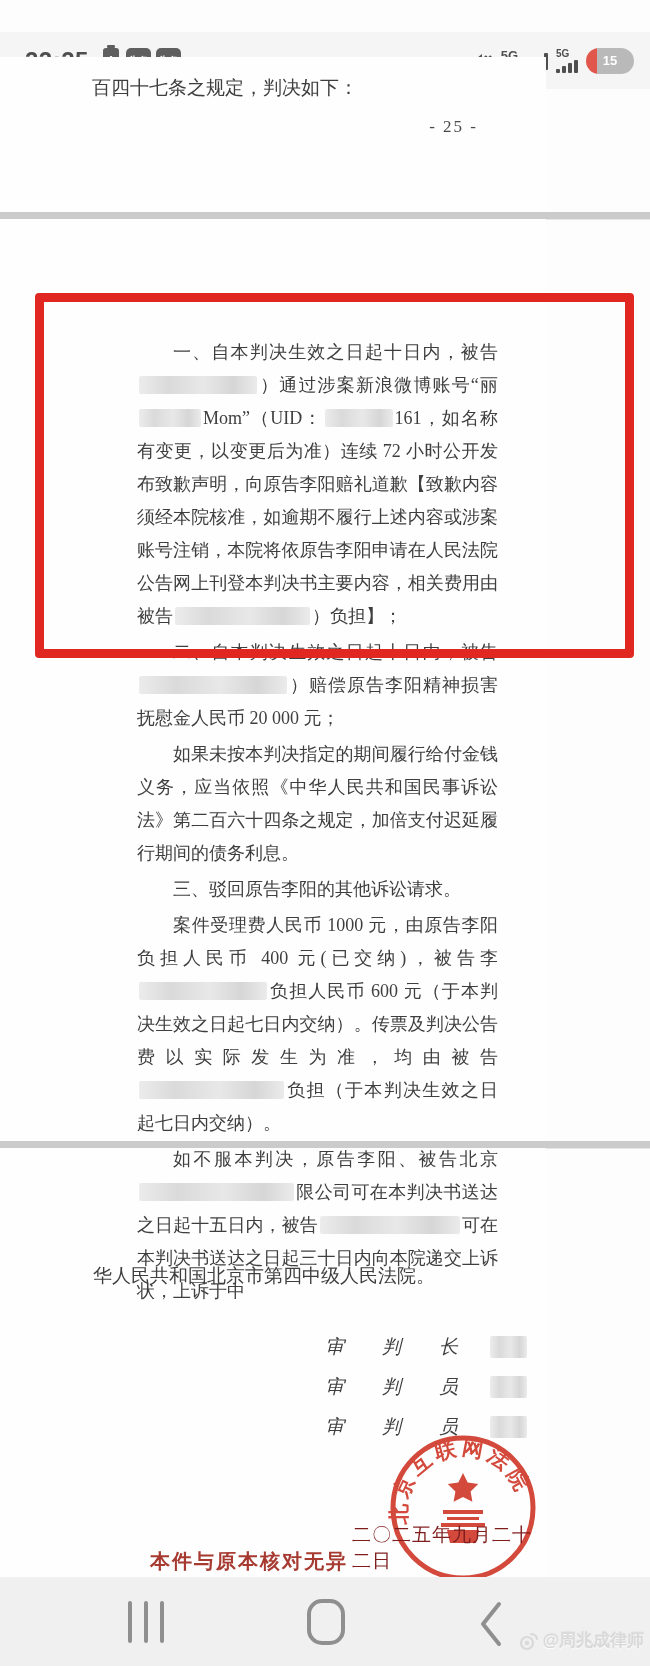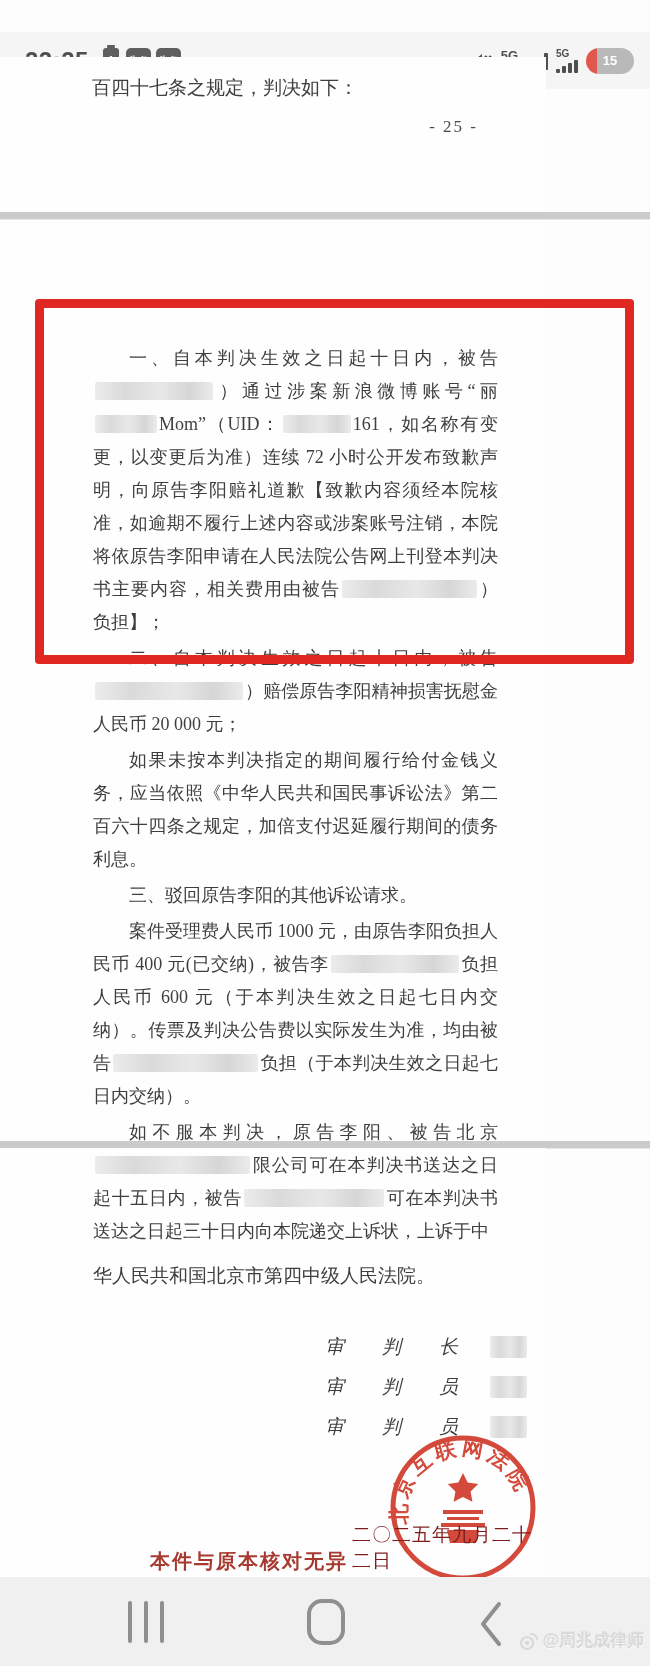--- a/index.html
+++ b/index.html
@@ -30,21 +30,21 @@
 
   
   .doc-font { font-family:"Liberation Serif","DejaVu Serif",serif; color:#3e3e3e; }
   .strip { position:absolute; left:0; width:546px; background:#fefefe; }
   .strip1 { top:57px; height:155px; }
   .strip1 .doc-line { padding:18px 0 0 92px; font-size:19px; }
   .pagenum-25 { text-align:right; padding-right:68px; margin-top:16px; font-size:17px; letter-spacing:2px; color:#4a4a4a; }
   .page-sep { position:absolute; left:0; width:650px; height:7px; background:#cccbcb; box-shadow:0 1px 0 #e6e6e6; }
   .sep1 { top:212px; } .sep2 { top:1141px; }
 
-  .strip2 { top:225px; height:922px; }
+  .strip2 { top:219px; height:922px;padding-left:44px; }
   .doc-body { position:relative; z-index:1; padding:117px 48px 0 93px; font-size:18px; line-height:33px; text-align:justify; }
   .para { text-indent:2em; margin-bottom:3px; }
   .redact { display:inline-block; height:18px; vertical-align:-3px; margin:0 2px; border-radius:2px;
     background:linear-gradient(90deg,#ececec,#dadada 25%,#e8e8e8 55%,#d6d6d6 80%,#ebebeb); filter:blur(.6px); }
   .pagenum-26 { margin:16px 0 0 17px; font-size:17px; letter-spacing:2px; color:#4a4a4a; }
   .highlight-box { position:absolute; left:35px; top:74px; width:599px; height:365px;
     border:9px solid #e02722; border-radius:4px; z-index:5; }
 
   .strip3 { top:1148px; height:429px; overflow:hidden; }
   .court-line { padding:115px 0 0 93px; font-size:19px; }

